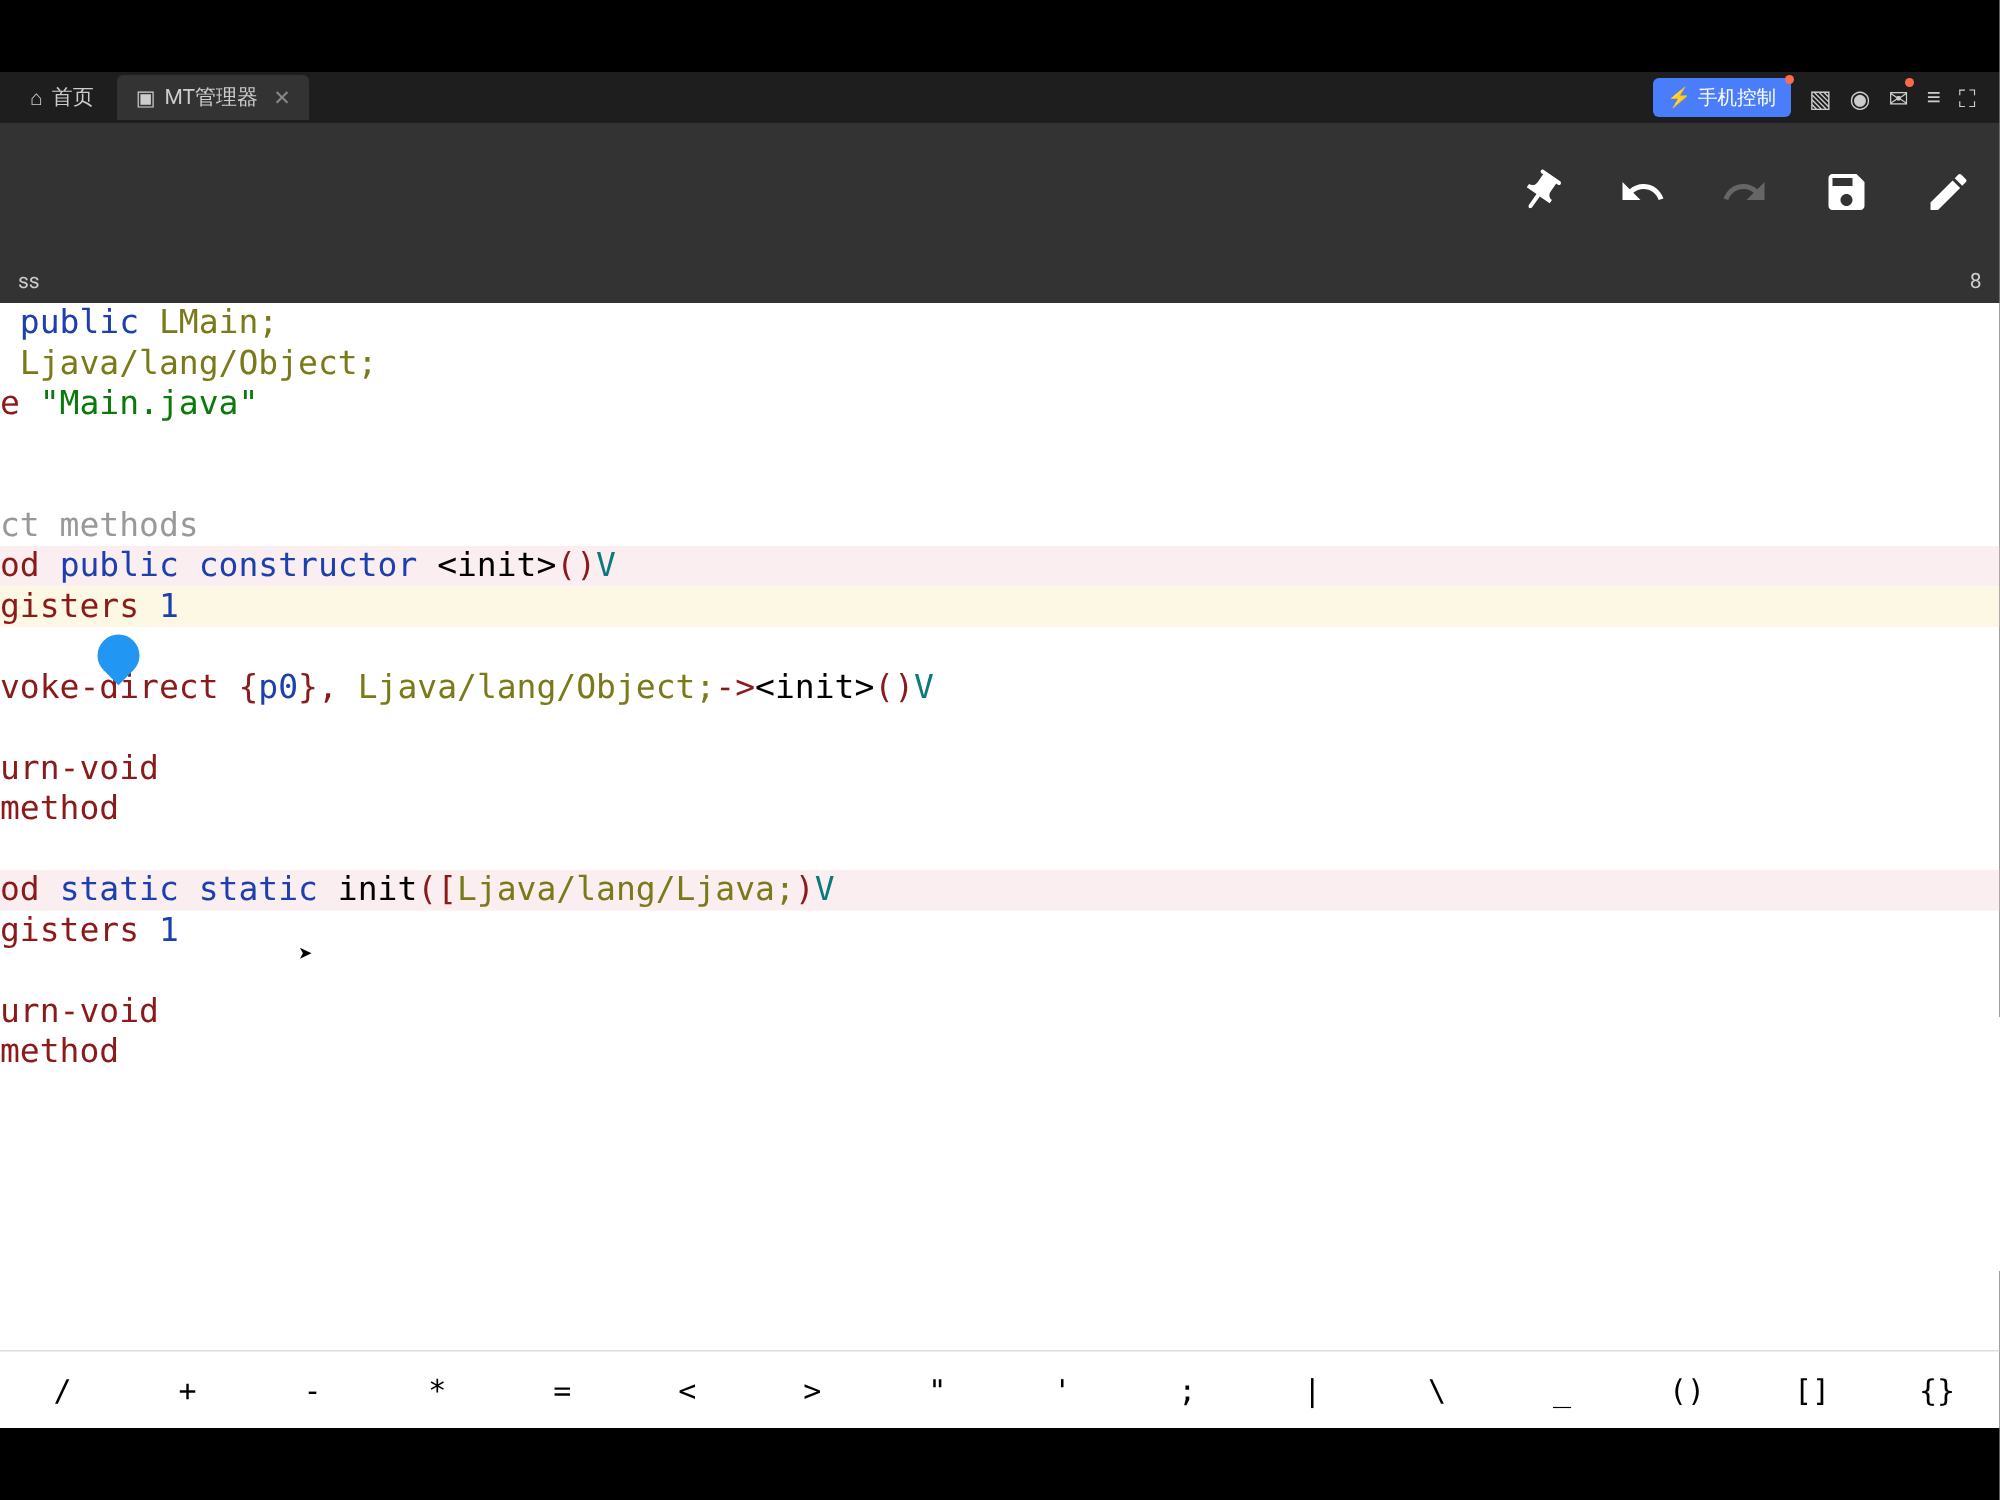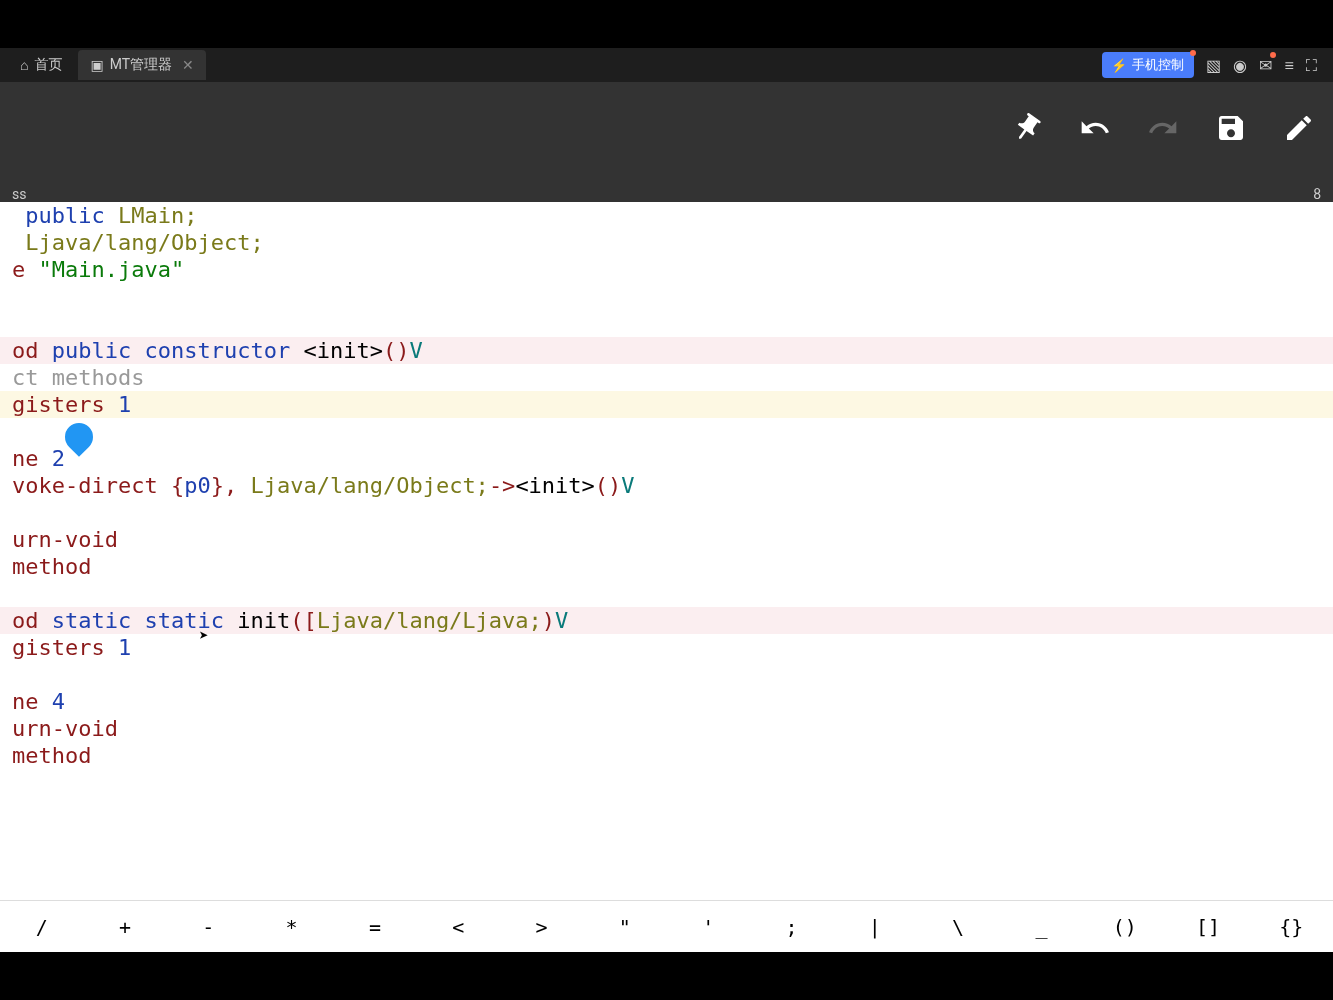--- a/index.html
+++ b/index.html
@@ -81,38 +81,38 @@
   display: flex;
   align-items: center;
   justify-content: center;
 }
 .tool-btn svg { width: 32px; height: 32px; fill: #fff; }
 .tool-btn.disabled svg { fill: #666; }
 .status-bar {
   height: 28px;
   background: #333;
   display: flex;
-  align-items: flex-end;
+  align-items: center;
   justify-content: space-between;
   padding: 0 12px;
   color: #ccc;
   font-size: 14px;
 }
 .code-area {
   flex: 1;
   background: #fff;
   font-family: "Consolas", "Monaco", monospace;
   font-size: 22px;
   line-height: 27px;
   overflow: hidden;
   position: relative;
 }
 .code-line {
   white-space: pre;
-  padding-left: 12px;
+  padding-left: 0;
 }
 .hl-pink { background: #fbeef0; }
 .hl-yellow { background: #fdf8e3; }
 .kw-blue { color: #1e40af; }
 .kw-darkred { color: #8b1a1a; }
 .kw-olive { color: #7a7a1a; }
 .kw-green { color: #0a7a0a; }
 .kw-teal { color: #0a7a7a; }
 .kw-gray { color: #999; }
 .kw-black { color: #000; }
@@ -210,34 +210,32 @@
   <span>ss</span>
   <span>8</span>
 </div>
 
 <div class="code-area">
 <div class="code-line"><span class="kw-blue"> public </span><span class="kw-olive">LMain;</span></div>
 <div class="code-line"><span class="kw-olive"> Ljava/lang/Object;</span></div>
 <div class="code-line"><span class="kw-darkred">e </span><span class="kw-green">"Main.java"</span></div>
 <div class="code-line"> </div>
 <div class="code-line"> </div>
+<div class="code-line"><span class="kw-gray">ct methods</span></div>
 <div class="code-line hl-pink"><span class="kw-darkred">od </span><span class="kw-blue">public constructor </span><span class="kw-black">&lt;init&gt;</span><span class="kw-darkred">()</span><span class="kw-teal">V</span></div>
-<div class="code-line"><span class="kw-gray">ct methods</span></div>
 <div class="code-line hl-yellow"><span class="kw-darkred">gisters </span><span class="kw-blue">1</span></div>
 <div class="code-line"> </div>
-<div class="code-line"><span class="kw-darkred">ne </span><span class="kw-blue">2</span></div>
 <div class="code-line"><span class="kw-darkred">voke-direct </span><span class="kw-darkred">{</span><span class="kw-blue">p0</span><span class="kw-darkred">}, </span><span class="kw-olive">Ljava/lang/Object;</span><span class="kw-darkred">-&gt;</span><span class="kw-black">&lt;init&gt;</span><span class="kw-darkred">()</span><span class="kw-teal">V</span></div>
 <div class="code-line"> </div>
 <div class="code-line"><span class="kw-darkred">urn-void</span></div>
 <div class="code-line"><span class="kw-darkred">method</span></div>
 <div class="code-line"> </div>
 <div class="code-line hl-pink"><span class="kw-darkred">od </span><span class="kw-blue">static static </span><span class="kw-black">init</span><span class="kw-darkred">(</span><span class="kw-darkred">[</span><span class="kw-olive">Ljava/lang/Ljava;</span><span class="kw-darkred">)</span><span class="kw-teal">V</span></div>
 <div class="code-line"><span class="kw-darkred">gisters </span><span class="kw-blue">1</span></div>
 <div class="code-line"> </div>
-<div class="code-line"><span class="kw-darkred">ne </span><span class="kw-blue">4</span></div>
 <div class="code-line"><span class="kw-darkred">urn-void</span></div>
 <div class="code-line"><span class="kw-darkred">method</span></div>
 <div class="cursor-drop"></div>
 <div class="mouse-cursor">➤</div>
 </div>
 
 <div class="sym-row">
   <div class="sym-btn">/</div>
   <div class="sym-btn">+</div>
   <div class="sym-btn">-</div>

